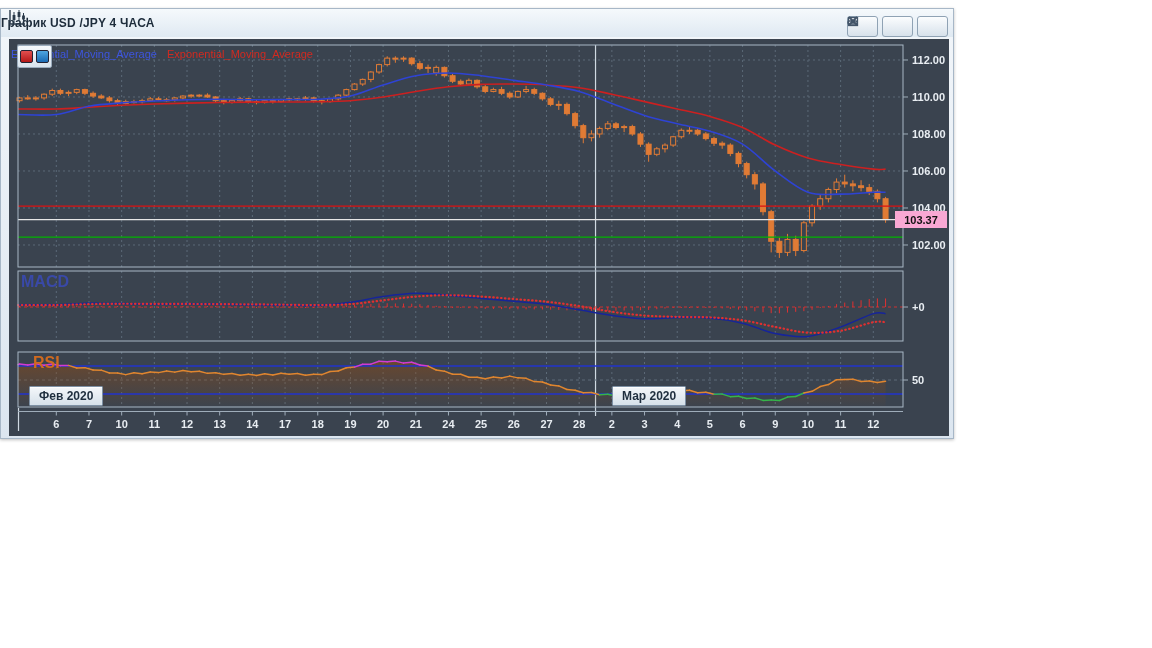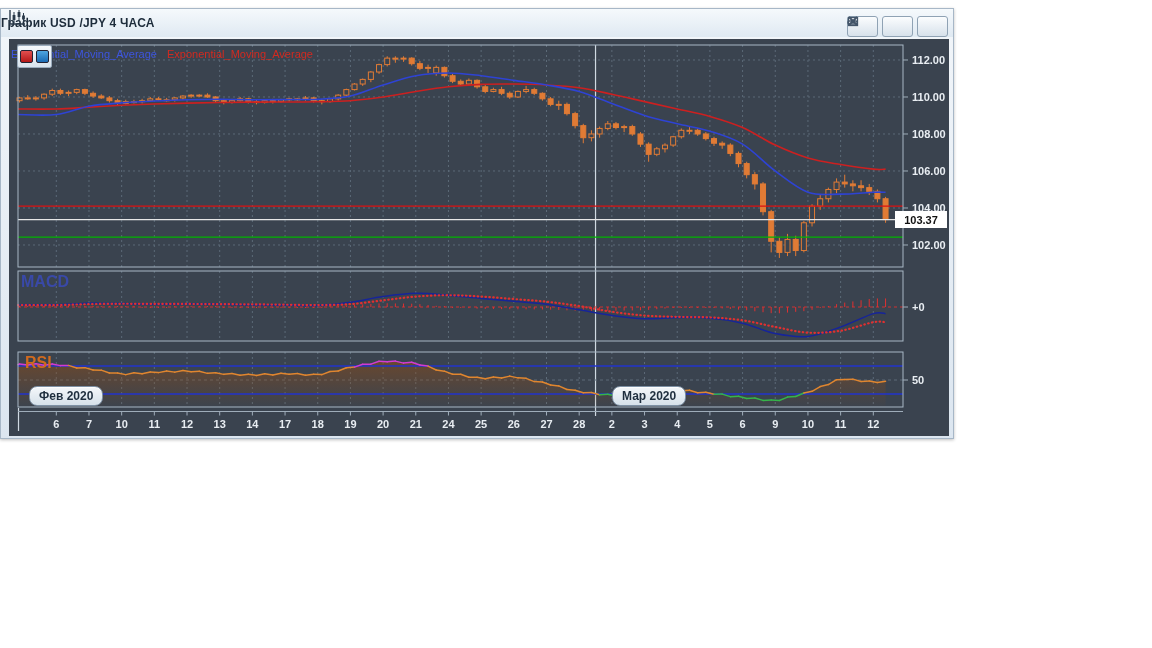--- a/index.html
+++ b/index.html
@@ -18,28 +18,28 @@
   .legend{position:absolute;left:2px;top:9px;z-index:2;font-size:11px;white-space:nowrap;}
   .legend .ma1{color:#3d55e0;} .legend .ma2{color:#d22a20;margin-left:7px;}
   .legend-buttons{position:absolute;left:8px;top:6px;width:33px;height:21px;z-index:3;
                   background:linear-gradient(#f4f8fb,#d9e3ed);border:1px solid #9aabbc;border-radius:2px;
                   display:flex;align-items:center;justify-content:center;gap:3px;}
   .swatch{width:11px;height:11px;border:1px solid #223;border-radius:2px;}
   .swatch.red{background:linear-gradient(#e05050,#b41818);}
   .swatch.blue{background:linear-gradient(#4fa6e0,#1a6ab4);}
   .panel-label{position:absolute;z-index:2;font-size:16px;font-weight:700;}
   .macd-label{left:12px;top:234px;color:#3949a8;}
-  .rsi-label{left:4px;top:315px;color:#d06a1f;padding-left:12px;}
+  .rsi-label{left:12px;top:315px;color:#d06a1f;padding-left:12px;}
   .month-btn{position:absolute;z-index:3;height:20px;padding:2px 9px;box-sizing:border-box;
              font-size:12px;font-weight:700;color:#1e2e3e;
-             background:linear-gradient(#f4f7fa,#d6e1ea);border:1px solid #7d90a4;border-radius:8px;
+             background:linear-gradient(#f4f7fa,#d6e1ea);border:1px solid #7d90a4;border-radius:1px;
              box-shadow:inset 0 1px 0 rgba(255,255,255,.7);line-height:14px;}
   .feb-btn{left:20px;top:347px;}
   .mar-btn{left:582px;top:347px;}
-  .price-tag{position:absolute;z-index:3;left:886px;top:172px;width:52px;height:17px;background:#ffffff;
+  .price-tag{position:absolute;z-index:3;left:886px;top:172px;width:52px;height:17px;background:#f9a8d4;
              color:#111;font-size:11px;font-weight:700;display:flex;align-items:center;justify-content:center;}
   svg{position:absolute;left:0;top:0;font-family:"Liberation Sans",sans-serif;}
 </style>
 </head>
 <body>
 
 <div class="window">
   <div class="titlebar">
     <svg class="title-icon" viewBox="0 0 17 16">
       <path d="M1 1 v14 h15" stroke="#2a3a4a" stroke-width="1.4" fill="none"></path>

